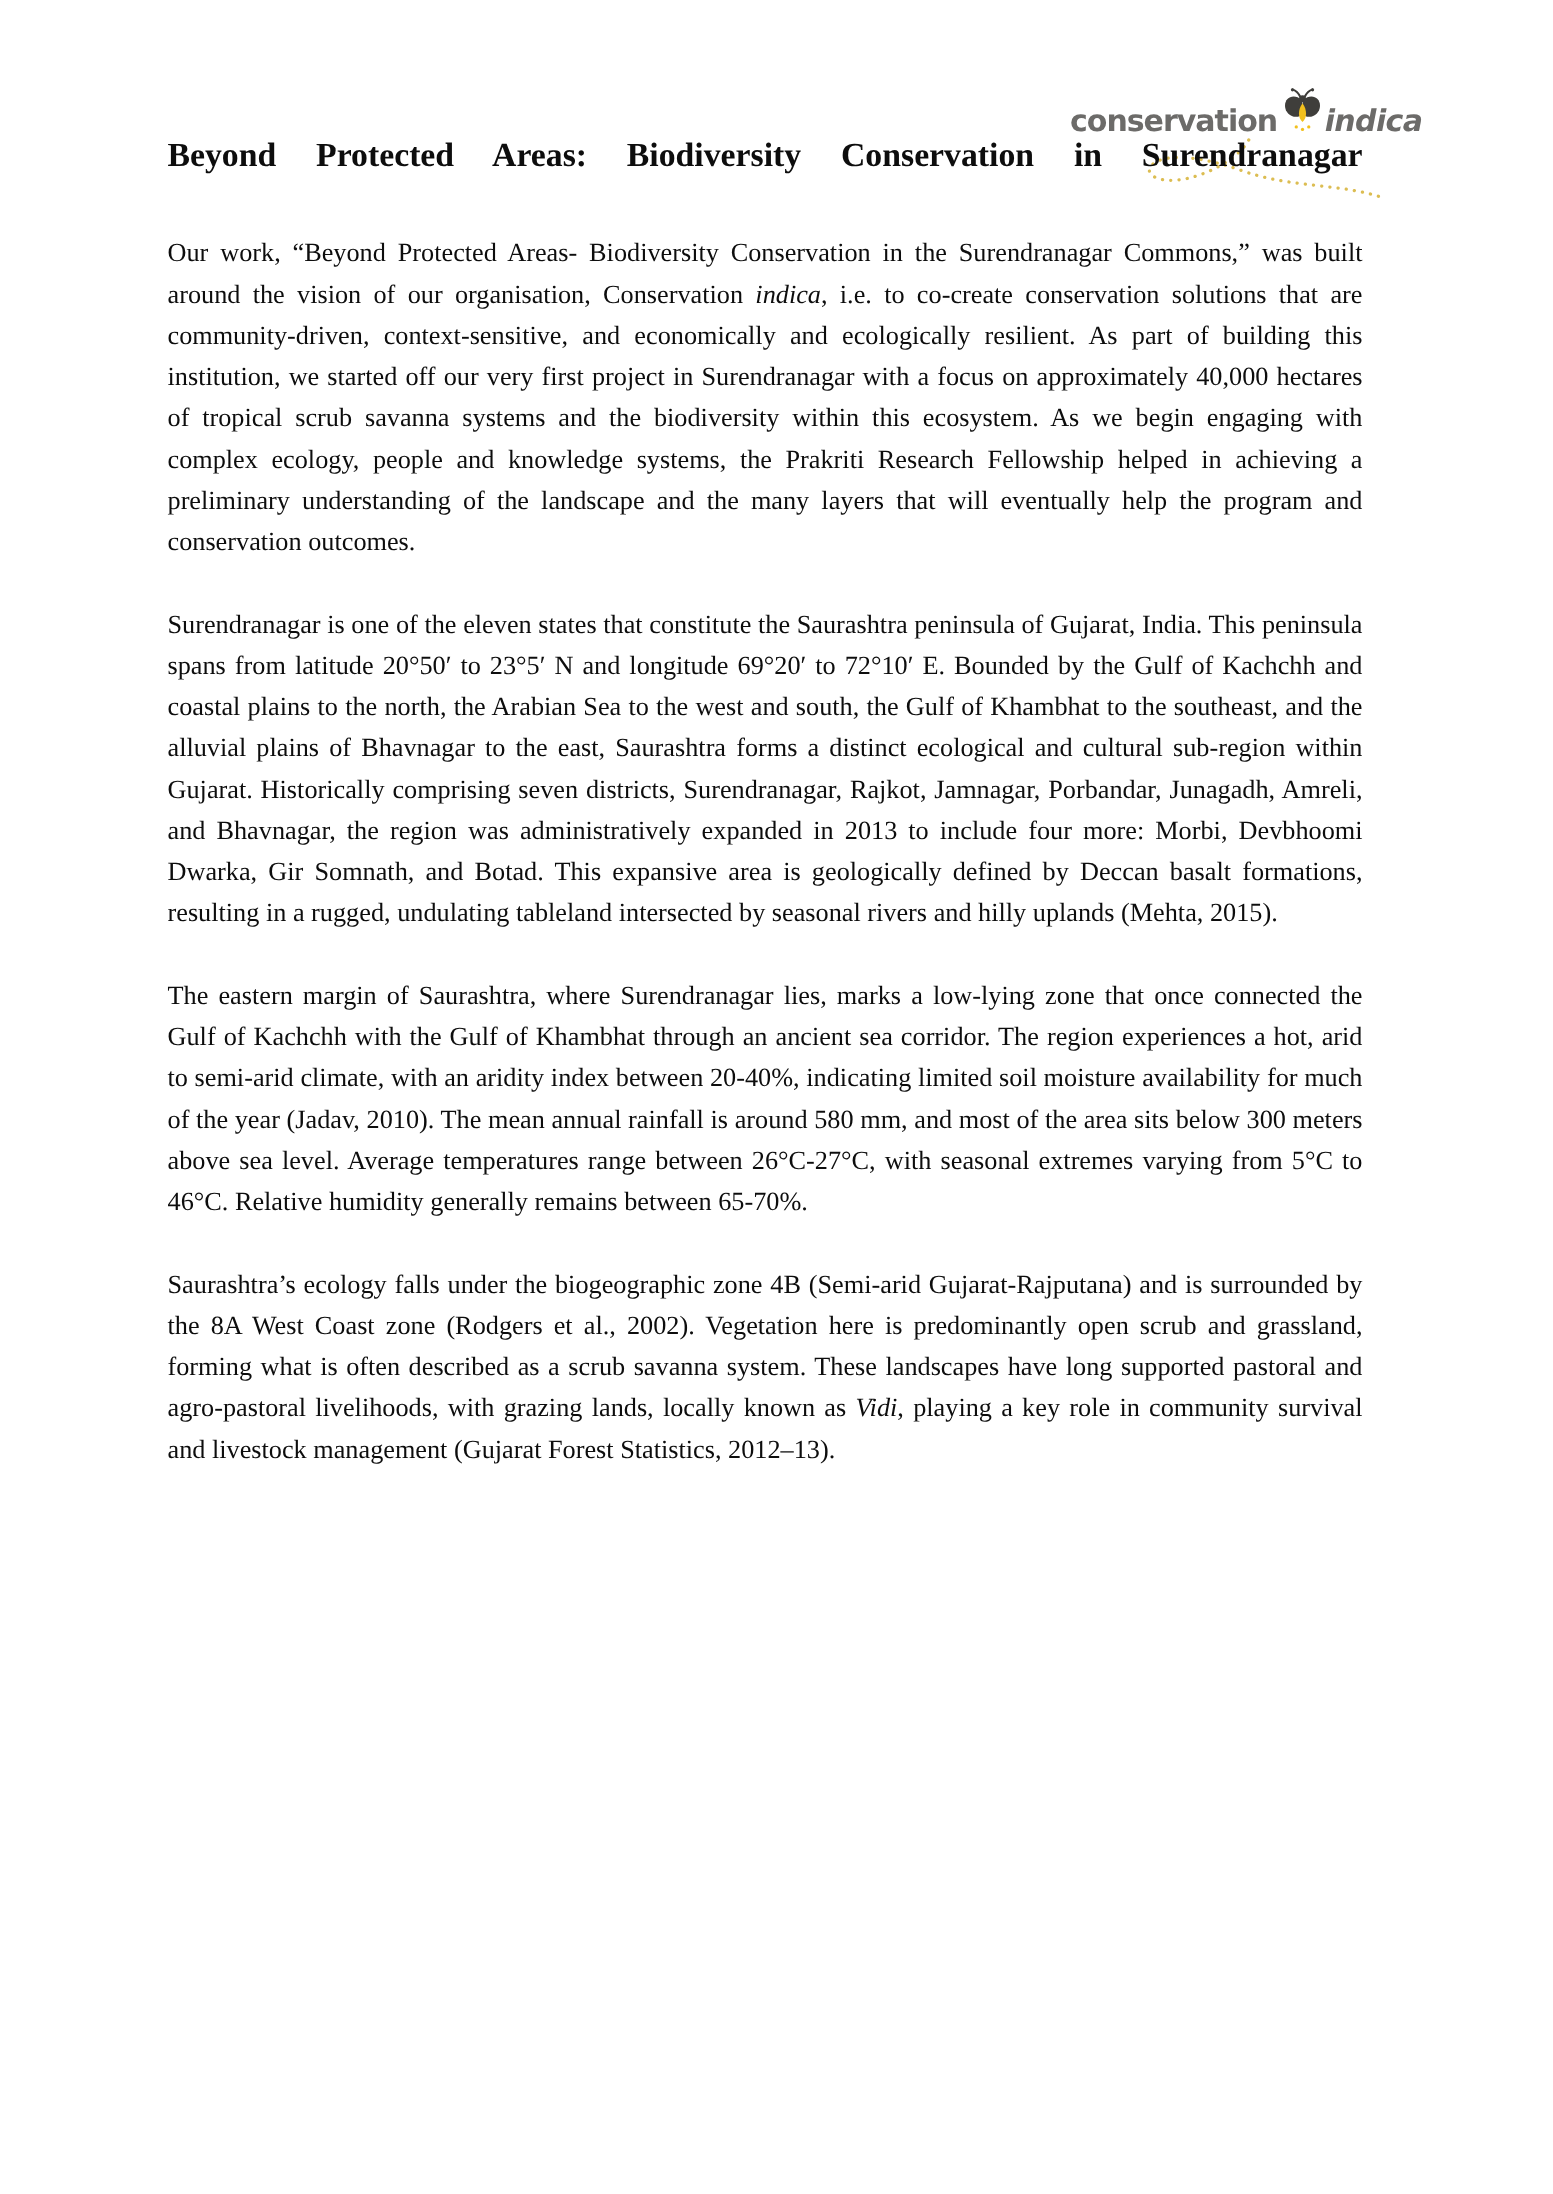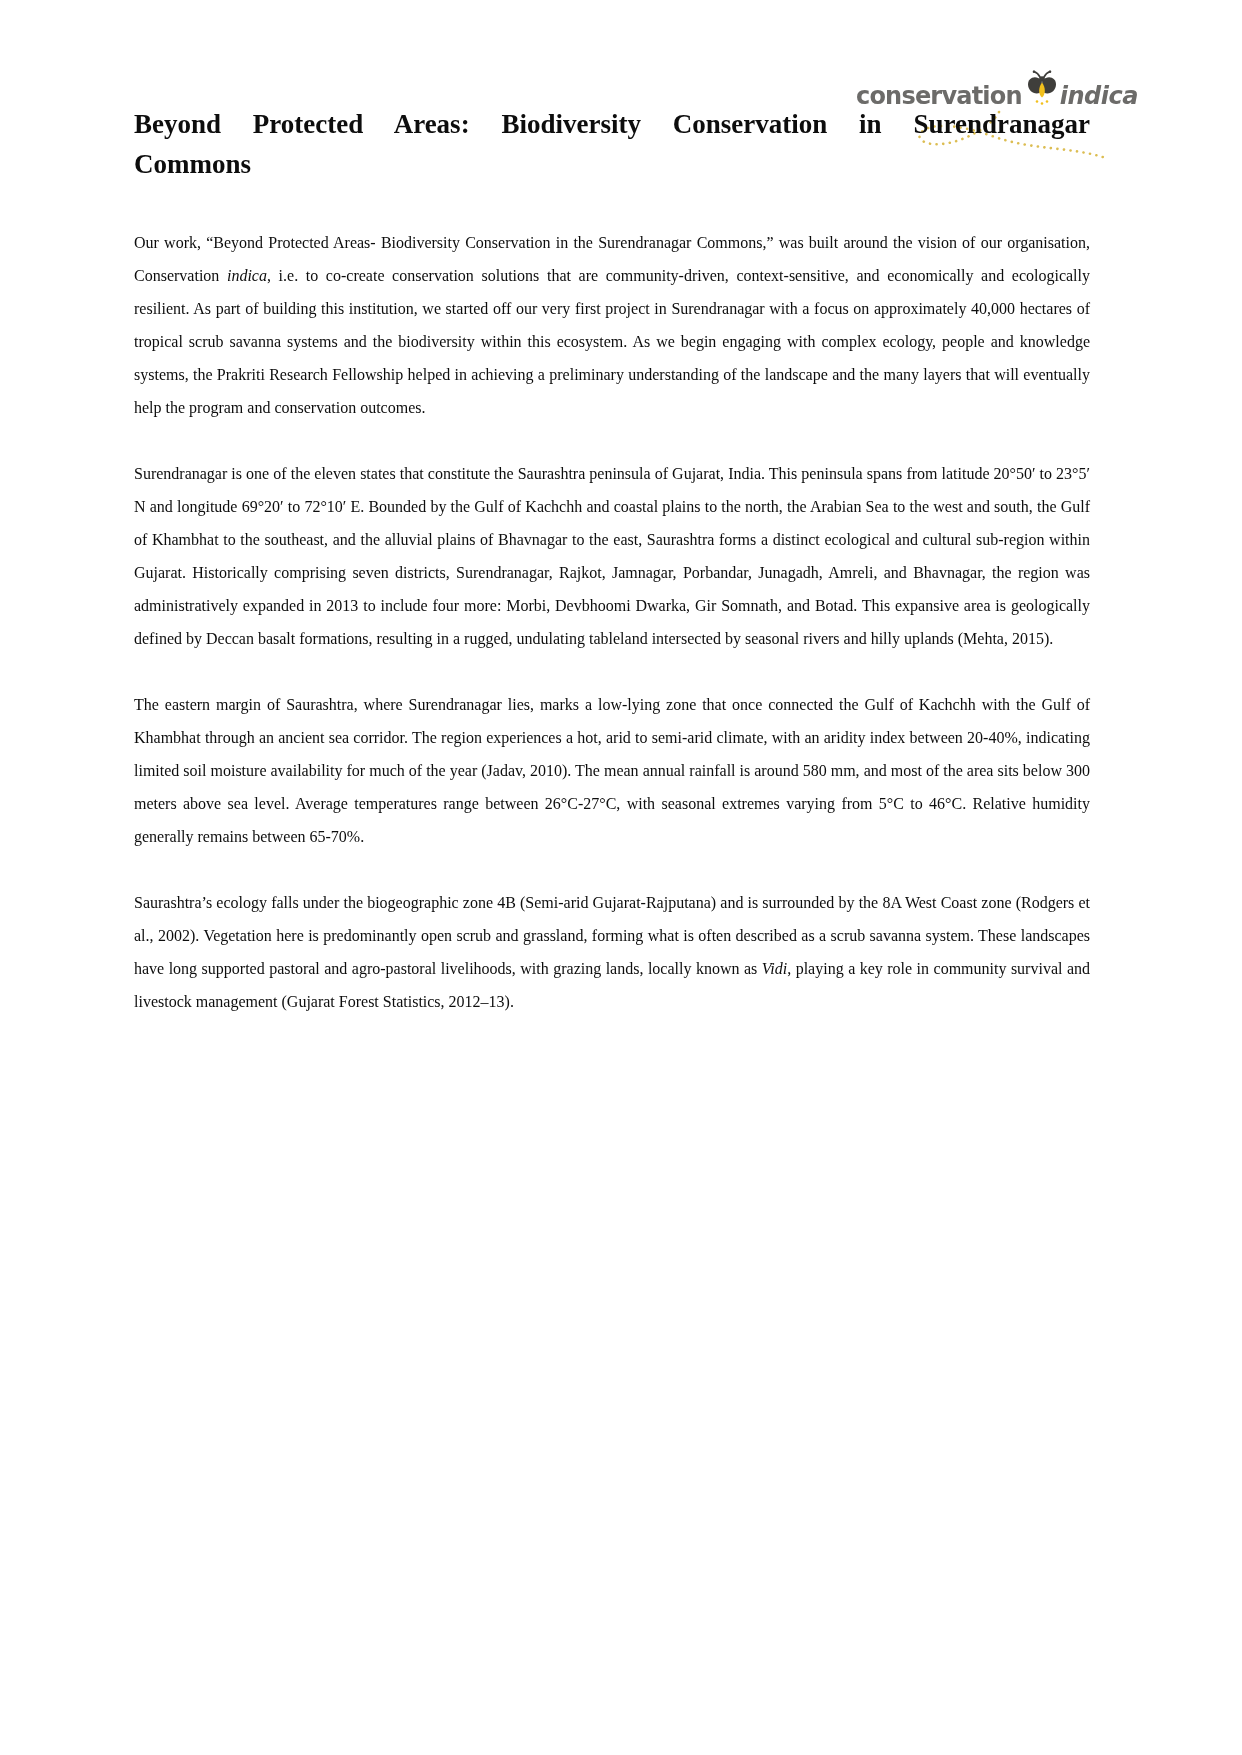--- a/index.html
+++ b/index.html
@@ -37,21 +37,21 @@
     font-size:27px; font-weight:bold; line-height:40px;
     color:#0d0d0d;
   }
   .doc-title .line1 { text-align:justify; text-align-last:justify; }
   .doc-title .line2 { text-align:left; }
   .section-heading {
     margin-top:21px;
     font-size:22px; font-weight:bold; line-height:33px;
   }
   .body-paragraph {
-    font-size:16px; line-height:33px;
+    font-size:21px; line-height:33px;
     text-align:justify;
     margin:0 0 33px 0;
   }
   .body-paragraph.first { margin-top:42px; }
   .body-paragraph .italic { font-style:italic; }
 </style>
 </head>
 <body>
 
 <div class="logo-block">
@@ -80,21 +80,20 @@
     <svg width="208" height="56" viewBox="0 0 208 56" aria-hidden="true">
       <path d="M95 4 C88 18 60 34 38 36 C18 38 8 28 22 21 C34 15 60 18 88 28 C130 43 165 38 202 50" fill="none" stroke="#dcbd52" stroke-width="2.6" stroke-linecap="round" stroke-dasharray="0.1 6.5"></path>
     </svg>
   </span>
 </div>
 
 <div class="content">
 
   <div class="doc-title">
     <div class="line1">Beyond Protected Areas: Biodiversity Conservation in Surendranagar</div>
-    <div class="line2">Commons</div>
   </div>
 
 
   <p class="body-paragraph first"><span>Our work, “Beyond Protected Areas- Biodiversity Conservation in the Surendranagar Commons,” was built around the vision of our organisation, Conservation </span><span class="italic">indica</span><span>, i.e. to co-create conservation solutions that are community-driven, context-sensitive, and economically and ecologically resilient. As part of building this institution, we started off our very first project in Surendranagar with a focus on approximately 40,000 hectares of tropical scrub savanna systems and the biodiversity within this ecosystem. As we begin engaging with complex ecology, people and knowledge systems, the Prakriti Research Fellowship helped in achieving a preliminary understanding of the landscape and the many layers that will eventually help the program and conservation outcomes.</span></p>
   <p class="body-paragraph"><span>Surendranagar is one of the eleven states that constitute the Saurashtra peninsula of Gujarat, India. This peninsula spans from latitude 20°50′ to 23°5′ N and longitude 69°20′ to 72°10′ E. Bounded by the Gulf of Kachchh and coastal plains to the north, the Arabian Sea to the west and south, the Gulf of Khambhat to the southeast, and the alluvial plains of Bhavnagar to the east, Saurashtra forms a distinct ecological and cultural sub-region within Gujarat. Historically comprising seven districts, Surendranagar, Rajkot, Jamnagar, Porbandar, Junagadh, Amreli, and Bhavnagar, the region was administratively expanded in 2013 to include four more: Morbi, Devbhoomi Dwarka, Gir Somnath, and Botad. This expansive area is geologically defined by Deccan basalt formations, resulting in a rugged, undulating tableland intersected by seasonal rivers and hilly uplands (Mehta, 2015).</span></p>
   <p class="body-paragraph"><span>The eastern margin of Saurashtra, where Surendranagar lies, marks a low-lying zone that once connected the Gulf of Kachchh with the Gulf of Khambhat through an ancient sea corridor. The region experiences a hot, arid to semi-arid climate, with an aridity index between 20-40%, indicating limited soil moisture availability for much of the year (Jadav, 2010). The mean annual rainfall is around 580 mm, and most of the area sits below 300 meters above sea level. Average temperatures range between 26°C-27°C, with seasonal extremes varying from 5°C to 46°C. Relative humidity generally remains between 65-70%.</span></p>
   <p class="body-paragraph"><span>Saurashtra’s ecology falls under the biogeographic zone 4B (Semi-arid Gujarat-Rajputana) and is surrounded by the 8A West Coast zone (Rodgers et al., 2002). Vegetation here is predominantly open scrub and grassland, forming what is often described as a scrub savanna system. These landscapes have long supported pastoral and agro-pastoral livelihoods, with grazing lands, locally known as </span><span class="italic">Vidi</span><span>, playing a key role in community survival and livestock management (Gujarat Forest Statistics, 2012–13).</span></p>
 
 </div>
 

